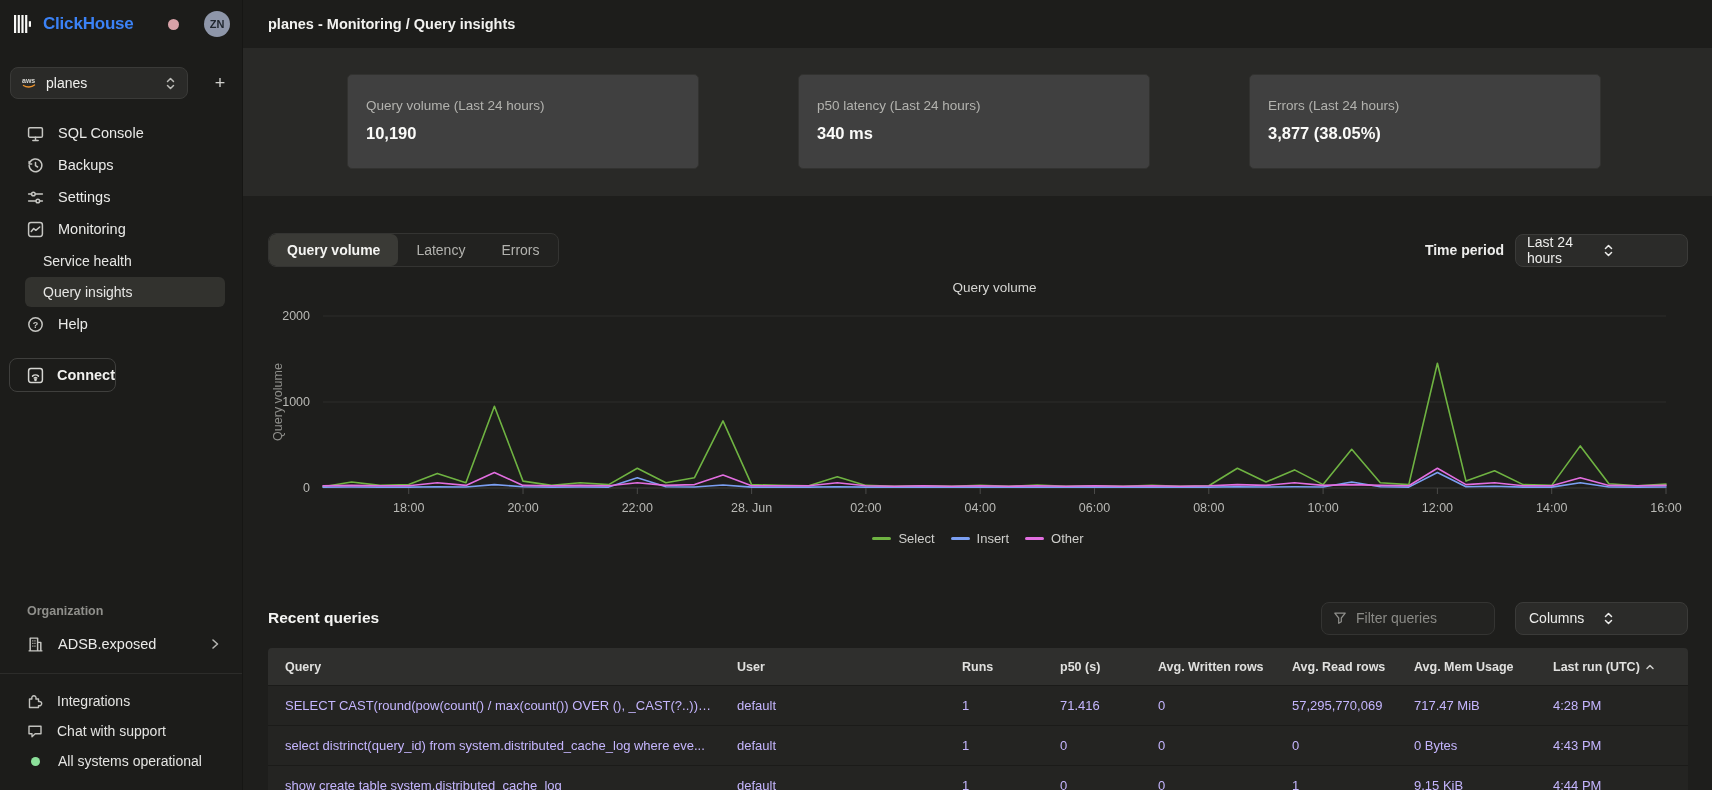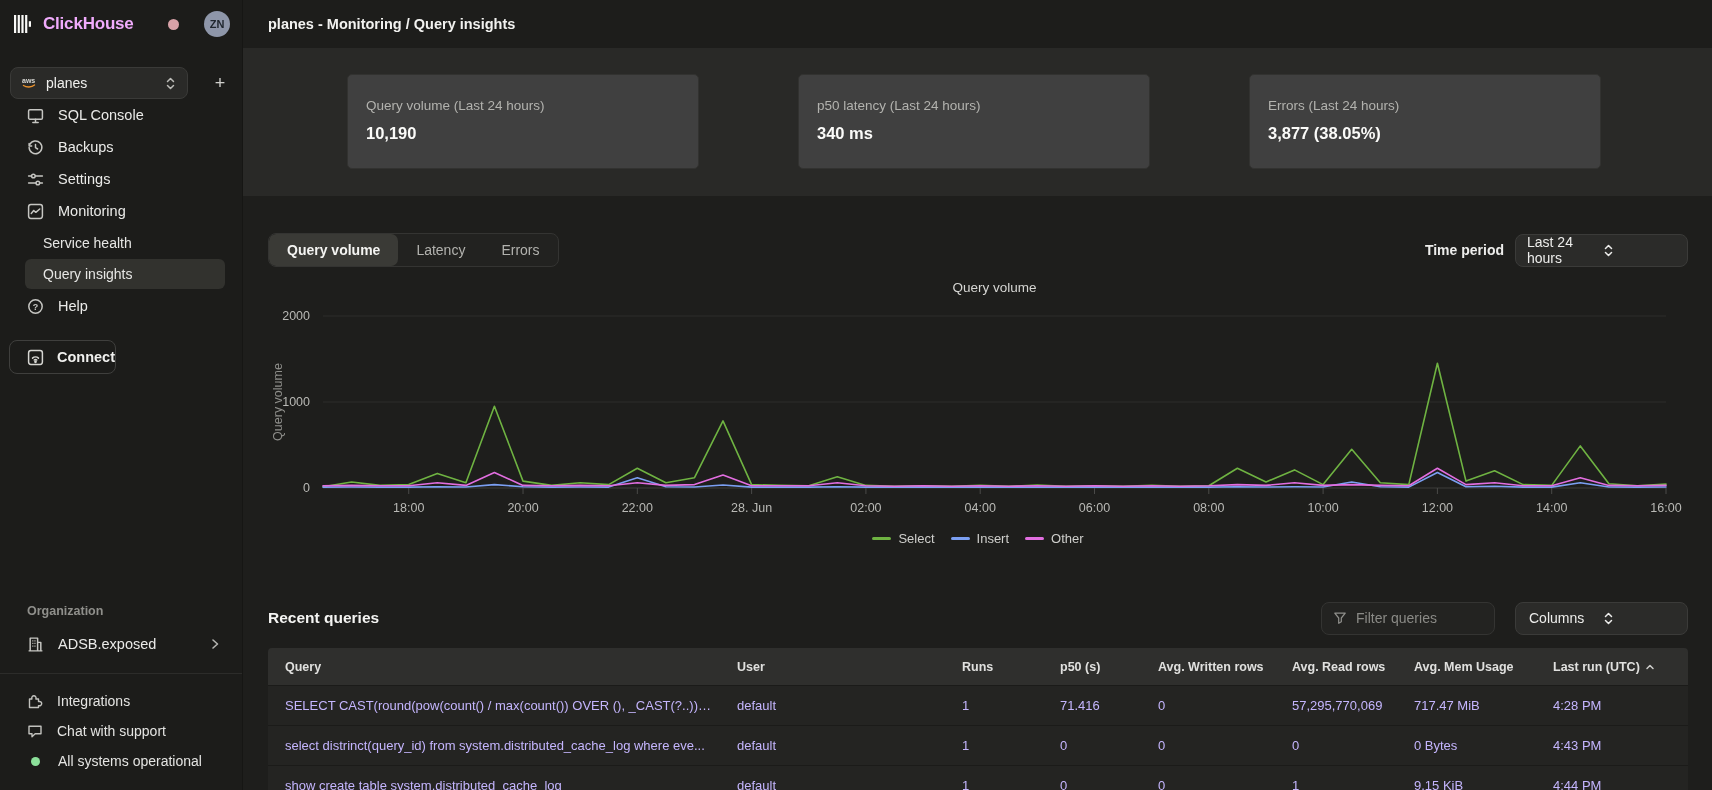--- a/index.html
+++ b/index.html
@@ -4,32 +4,32 @@
 <style>
   * { margin:0; padding:0; box-sizing:border-box; }
   html,body { width:1712px; height:790px; overflow:hidden; background:#1e1e1c;
     font-family:"Liberation Sans","DejaVu Sans",sans-serif; color:#ececea; }
   svg { display:block; }
 
   
   .sidebar { position:absolute; left:0; top:0; width:243px; height:790px;
     background:#1c1c1a; border-right:1px solid #161614; display:flex; flex-direction:column; }
   .brand-row { display:flex; align-items:center; gap:9px; padding:11px 12px 8px 14px; }
-  .brand-name { font-size:17px; font-weight:700; letter-spacing:-0.2px; color:#f0abfc; }
+  .brand-name { font-size:17px; font-weight:700; letter-spacing:-0.2px; color:#3b82f6; }
   .brand-spacer { flex:1; }
   .pink-dot { width:11px; height:11px; border-radius:50%; background:#d8a2a8; margin-right:16px; }
   .avatar { width:26px; height:26px; border-radius:50%; background:#8e96a9; color:#20272f;
     font-size:11px; font-weight:700; display:flex; align-items:center; justify-content:center; }
   .selector-row { display:flex; align-items:center; gap:20px; margin:22px 10px 0 10px; }
   .service-selector { flex:1; height:32px; background:#2a2a28; border:1px solid #3a3a38;
     border-radius:8px; display:flex; align-items:center; gap:9px; padding:0 10px; cursor:pointer; }
   .service-name { font-size:14px; color:#f0f0ee; flex:1; }
   .plus-btn { width:24px; height:24px; color:#cfcfcc; font-size:18px; line-height:22px;
     text-align:center; background:none; border:none; cursor:pointer; }
-  .nav { }
+  .nav { margin-top:18px; }
   .nav-item { display:flex; align-items:center; gap:14px; height:32px; padding-left:27px;
     font-size:14.5px; color:#eaeae8; cursor:pointer; }
   .nav-item .ico { width:17px; height:17px; color:#c6c6c2; flex:none; }
   .nav-sub { display:flex; align-items:center; height:30px; margin:1px 17px 1px 25px;
     padding-left:18px; font-size:14px; color:#e6e6e4; border-radius:6px; cursor:pointer; }
   .nav-sub.active { background:#32322e; }
   .connect-btn { display:flex; align-items:center; gap:13px; margin:18px 17px 0 9px;
     height:34px; border:1px solid #3f3f3d; border-radius:8px; padding-left:17px;
     background:transparent; font-size:14.5px; font-weight:600; color:#f0f0ee; cursor:pointer; }
   .connect-btn .ico { width:17px; height:17px; color:#d6d6d2; }

